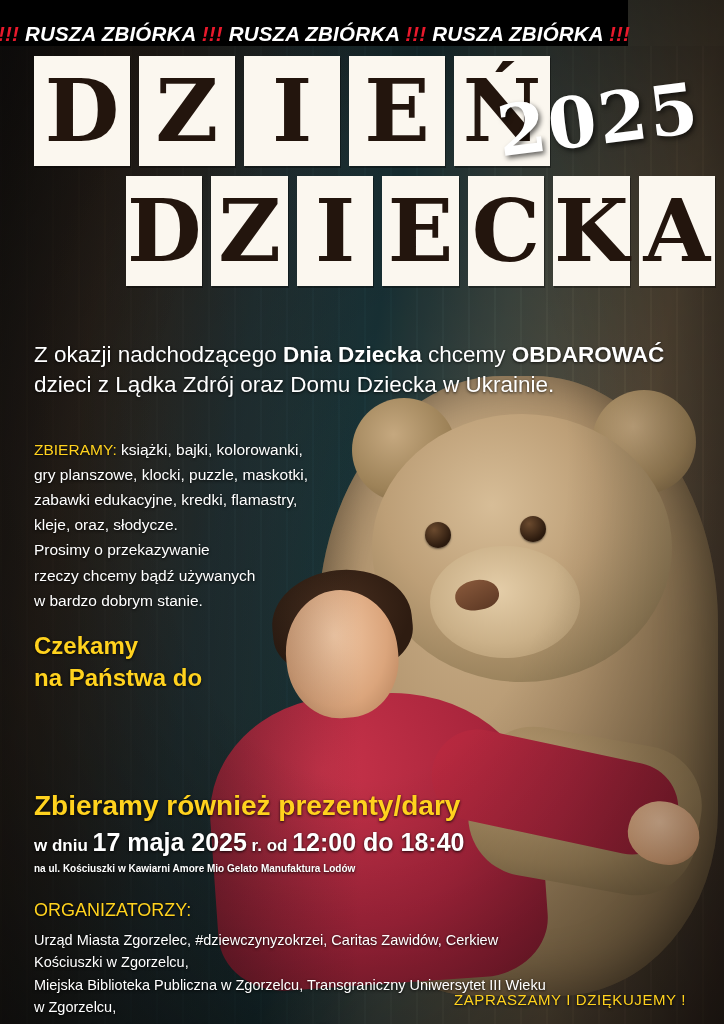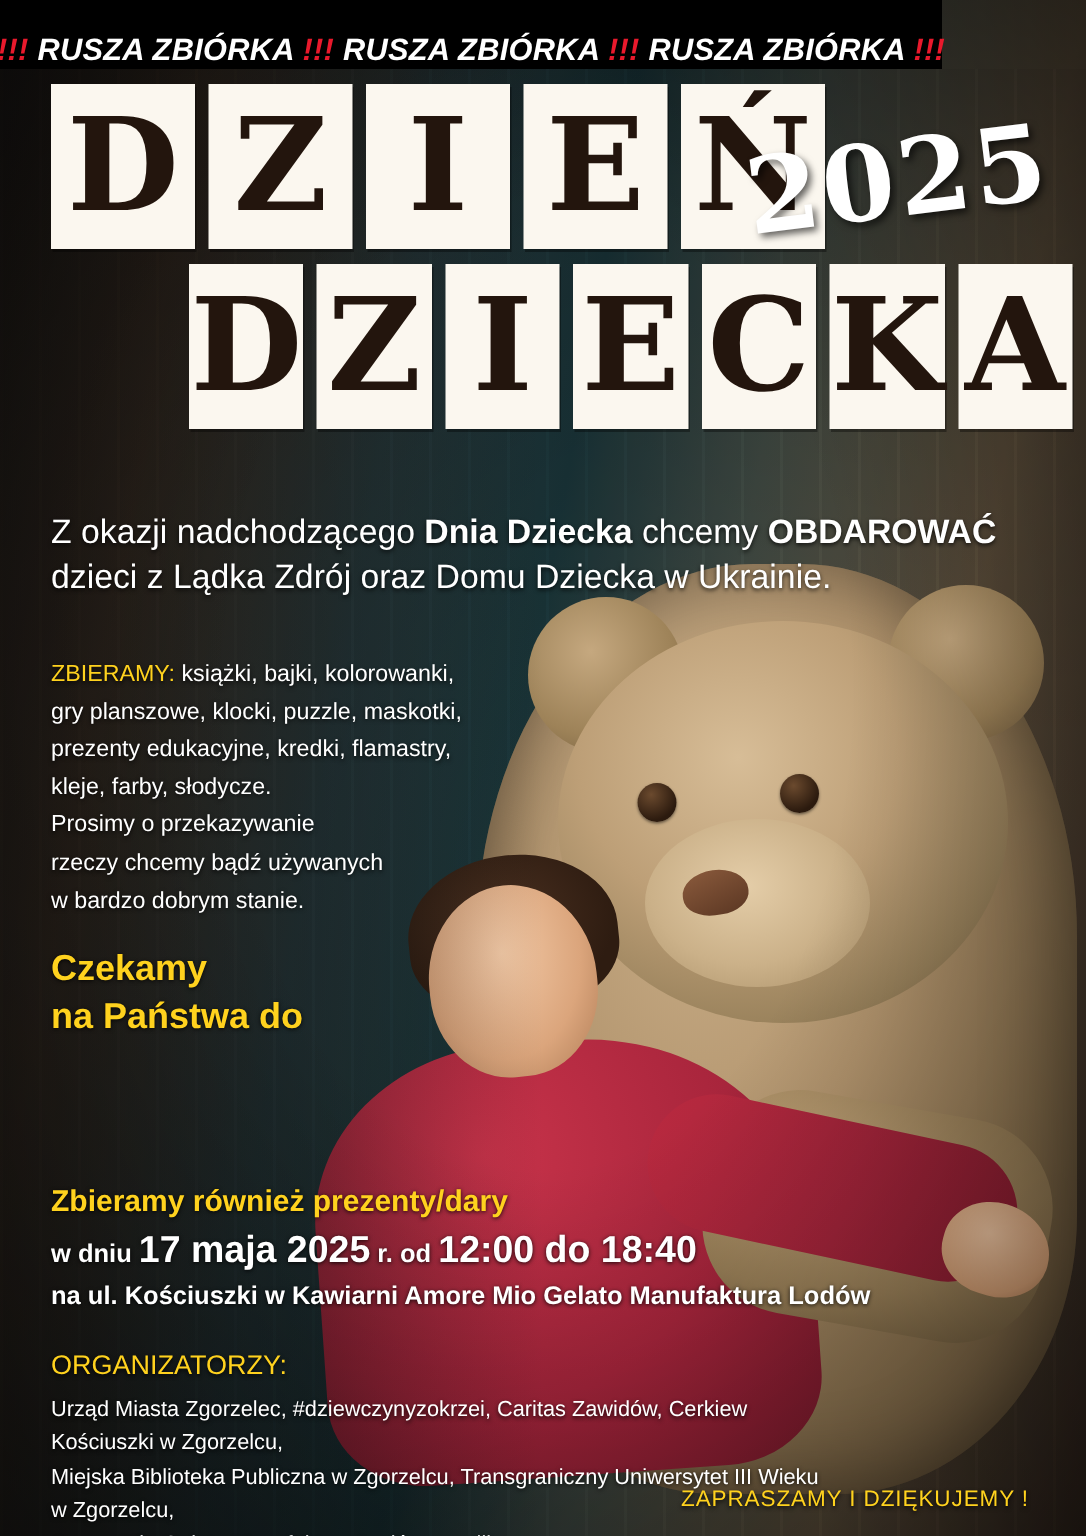--- a/index.html
+++ b/index.html
@@ -179,24 +179,24 @@
   .date-big {
     position:absolute; left:34px; top:706px;
     color:#ffffff; font-size:38px; font-weight:bold;
     text-shadow:0 2px 4px rgba(0,0,0,0.8);
   }
 
   .gifts {
     position:absolute; left:34px; top:790px; width:560px;
     color:#ffffff; text-shadow:0 1px 3px rgba(0,0,0,0.85);
   }
-  .gifts .l1 { color:#ffd21e; font-weight:bold; font-size:20px; margin-bottom:6px; }
+  .gifts .l1 { color:#ffd21e; font-weight:bold; font-size:28px; margin-bottom:6px; }
   .gifts .l2 { font-size:17px; font-weight:bold; }
   .gifts .l2 .big { font-size:25px; }
-  .gifts .l3 { font-size:17px; font-weight:bold; margin-top:6px; }
+  .gifts .l3 { font-size:10px; font-weight:bold; margin-top:6px; }
 
   .orgs { position:absolute; left:34px; top:900px; width:520px; color:#ffffff; text-shadow:0 1px 3px rgba(0,0,0,0.85); }
   .orgs .title { color:#ffd21e; font-weight:normal; font-size:18px; margin-bottom:8px; }
   .orgs .line { font-size:14.5px; line-height:1.55; }
 
   .thanks {
     position:absolute; right:38px; bottom:16px;
     color:#ffd21e; font-weight:normal; font-size:15px; letter-spacing:0.6px;
     text-shadow:0 1px 3px rgba(0,0,0,0.85);
   }
@@ -260,22 +260,22 @@
   <div class="year">2025</div>
 
   <div class="intro">
     <span>Z okazji nadchodzącego </span><b>Dnia Dziecka</b><span> chcemy </span><b>OBDAROWAĆ</b><br>
     <span>dzieci z Lądka Zdrój oraz Domu Dziecka w Ukrainie.</span>
   </div>
 
   <div class="collect">
     <span class="lead">ZBIERAMY:</span><span> książki, bajki, kolorowanki,</span><br>
     <span>gry planszowe, klocki, puzzle, maskotki,</span><br>
-    <span>prezenty edukacyjne, kredki, flamastry,</span><br>
-    <span>kleje, farby, słodycze.</span><br>
+    <span>zabawki edukacyjne, kredki, flamastry,</span><br>
+    <span>kleje, oraz, słodycze.</span><br>
     <span>Prosimy o przekazywanie</span><br>
     <span>rzeczy chcemy bądź używanych</span><br>
     <span>w bardzo dobrym stanie.</span>
   </div>
 
   <div class="await">
     <div>Czekamy</div>
     <div>na Państwa do</div>
   </div>
 

